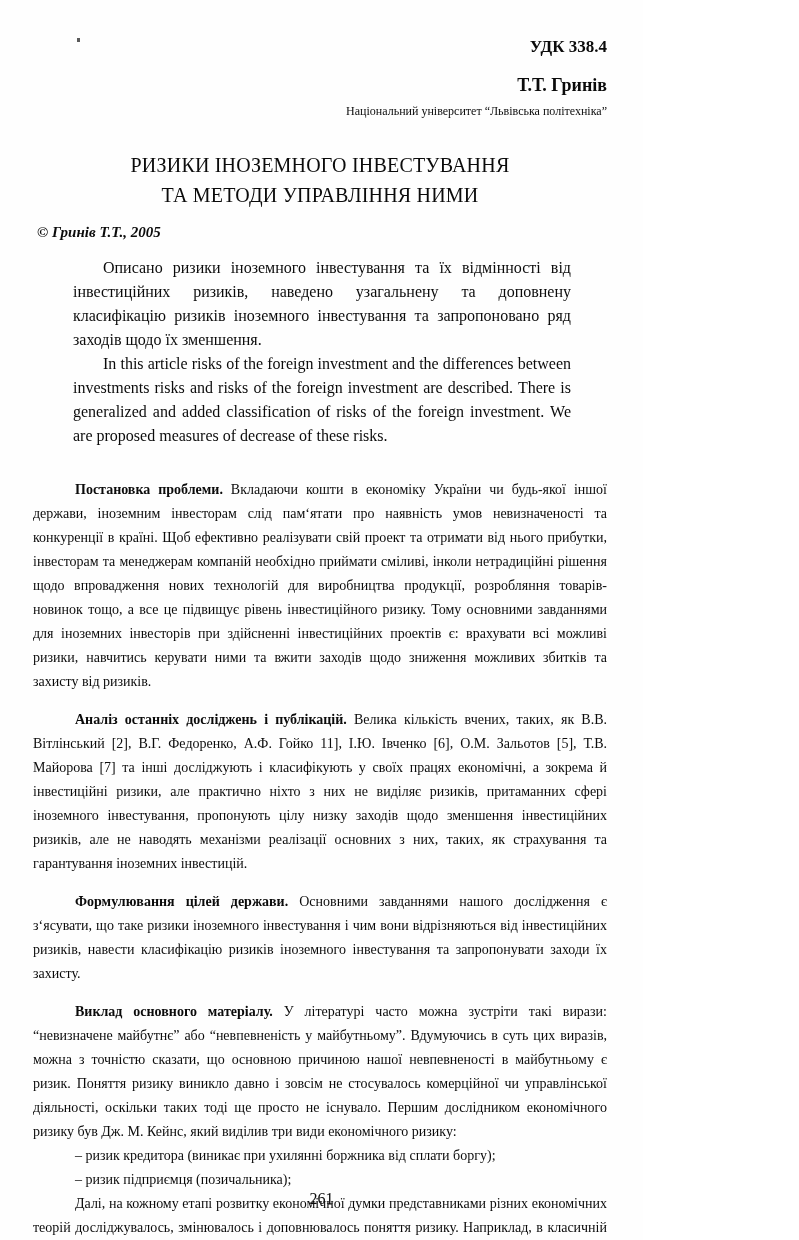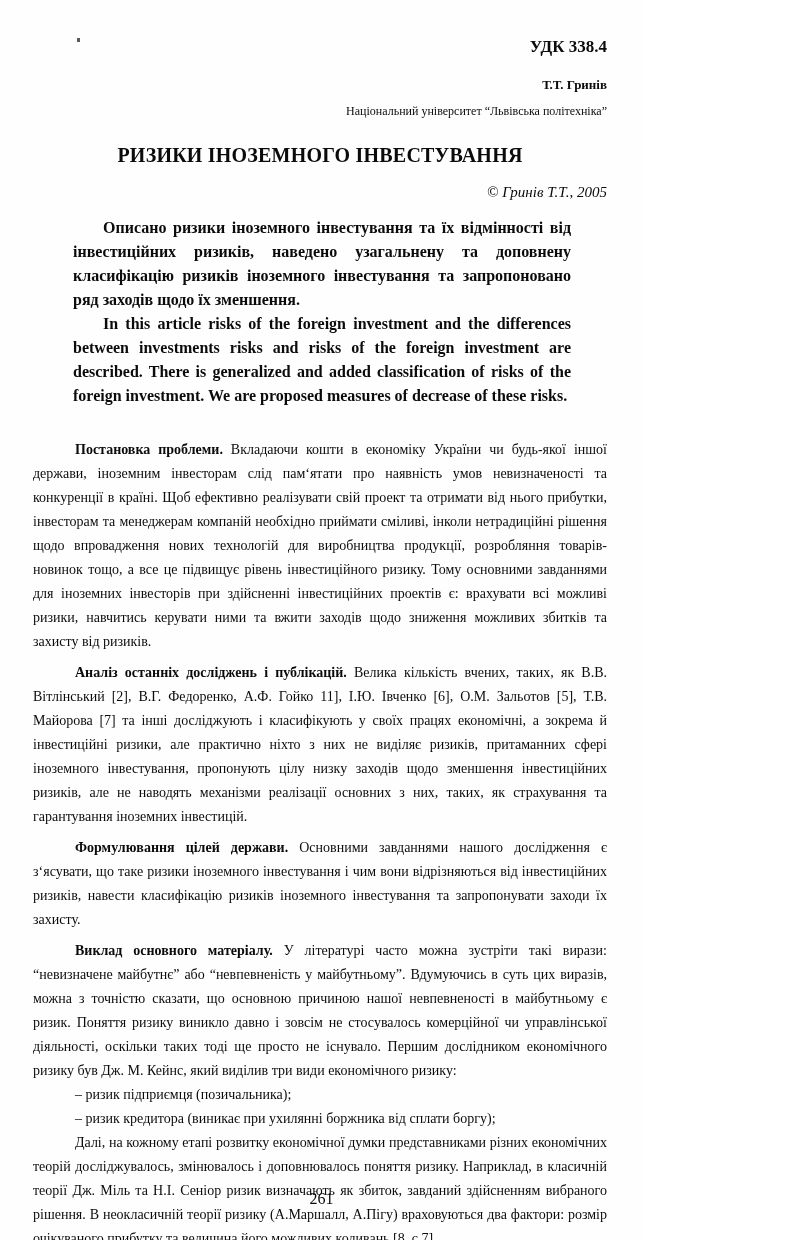--- a/index.html
+++ b/index.html
@@ -16,50 +16,49 @@
     box-sizing: border-box;
     padding: 36px 36px 0 33px;
     background: #fefefe;
   }
   .speck {
     position: absolute; left: 77px; top: 38px;
     width: 3px; height: 4px; background: #5a5a5a;
   }
   .header-block { text-align: right; }
   .udc { font-weight: bold; font-size: 17px; line-height: 22px; margin-bottom: 16px; }
-  .author { font-weight: bold; font-size: 13px; line-height: 22px; margin-bottom: 4px; }
+  .author { font-weight: bold; font-size: 18px; line-height: 22px; margin-bottom: 4px; }
   .affiliation { font-size: 12px; line-height: 22px; }
   .title {
-    text-align: center; font-weight: bold;
+    text-align: center; font-weight: normal;
     font-size: 20px; line-height: 30px;
     letter-spacing: 0.2px;
-    margin: 18px 0 12px 0;
+    margin: 28px 0 12px 0;
   }
   .copyright {
-    font-weight: normal; font-style: italic;
+    font-weight: bold; font-style: italic;
     font-size: 15px; line-height: 20px;
     margin: 2px 0 14px 4px;
-    text-align: right;
   }
   .abstract {
-    font-weight: bold;
+    font-weight: normal;
     font-size: 16px; line-height: 24px;
     text-align: justify;
     text-indent: 30px;
     margin: 0 36px 0 40px;
   }
   .abstract.en { }
   .body-text { margin-top: 30px; }
   .body-text p {
     font-size: 14px; line-height: 24px;
     text-align: justify;
     text-indent: 42px;
     margin: 0;
   }
-  .body-text p.section { margin-top: 7px; }
+  .body-text p.section { margin-top: 14px; }
   .body-text p.list-item { text-align: left; }
   .page-number {
     position: absolute;
     left: 0; right: 0; bottom: 32px;
     text-align: center;
     font-size: 16px;
   }
   b { font-weight: bold; }
 </style>
 </head>
@@ -67,36 +66,36 @@
 
 <div class="page">
   <div class="speck"></div>
 
   <div class="header-block">
     <div class="udc">УДК 338.4</div>
     <div class="author">Т.Т. Гринів</div>
     <div class="affiliation">Національний університет “Львівська політехніка”</div>
   </div>
 
-  <h1 class="title"><span>РИЗИКИ ІНОЗЕМНОГО ІНВЕСТУВАННЯ</span><br></h1>
+  <h1 class="title"><span>РИЗИКИ ІНОЗЕМНОГО ІНВЕСТУВАННЯ</span><br><span>ТА МЕТОДИ УПРАВЛІННЯ НИМИ</span></h1>
 
   <div class="copyright">© Гринів Т.Т., 2005</div>
 
   <p class="abstract uk">Описано ризики іноземного інвестування та їх відмінності від інвестиційних ризиків, наведено узагальнену та доповнену класифікацію ризиків іноземного інвестування та запропоновано ряд заходів щодо їх зменшення.</p>
   <p class="abstract en">In this article risks of the foreign investment and the differences between investments risks and risks of the foreign investment are described. There is generalized and added classification of risks of the foreign investment. We are proposed measures of decrease of these risks.</p>
 
   <div class="body-text">
     <p><b>Постановка проблеми.</b> <span>Вкладаючи кошти в економіку України чи будь-якої іншої держави, іноземним інвесторам слід пам‘ятати про наявність умов невизначеності та конкуренції в країні. Щоб ефективно реалізувати свій проект та отримати від нього прибутки, інвесторам та менеджерам компаній необхідно приймати сміливі, інколи нетрадиційні рішення щодо впровадження нових технологій для виробництва продукції, розробляння товарів-новинок тощо, а все це підвищує рівень інвестиційного ризику. Тому основними завданнями для іноземних інвесторів при здійсненні інвестиційних проектів є: врахувати всі можливі ризики, навчитись керувати ними та вжити заходів щодо зниження можливих збитків та захисту від ризиків.</span></p>
 
     <p class="section"><b>Аналіз останніх досліджень і публікацій.</b> <span>Велика кількість вчених, таких, як В.В. Вітлінський [2], В.Г. Федоренко, А.Ф. Гойко 11], І.Ю. Івченко [6], О.М. Зальотов [5], Т.В. Майорова [7] та інші досліджують і класифікують у своїх працях економічні, а зокрема й інвестиційні ризики, але практично ніхто з них не виділяє ризиків, притаманних сфері іноземного інвестування, пропонують цілу низку заходів щодо зменшення інвестиційних ризиків, але не наводять механізми реалізації основних з них, таких, як страхування та гарантування іноземних інвестицій.</span></p>
 
     <p class="section"><b>Формулювання цілей держави.</b> <span>Основними завданнями нашого дослідження є з‘ясувати, що таке ризики іноземного інвестування і чим вони відрізняються від інвестиційних ризиків, навести класифікацію ризиків іноземного інвестування та запропонувати заходи їх захисту.</span></p>
 
     <p class="section"><b>Виклад основного матеріалу.</b> <span>У літературі часто можна зустріти такі вирази: “невизначене майбутнє” або “невпевненість у майбутньому”. Вдумуючись в суть цих виразів, можна з точністю сказати, що основною причиною нашої невпевненості в майбутньому є ризик. Поняття ризику виникло давно і зовсім не стосувалось комерційної чи управлінської діяльності, оскільки таких тоді ще просто не існувало. Першим дослідником економічного ризику був Дж. М. Кейнс, який виділив три види економічного ризику:</span></p>
 
+    <p class="list-item">– ризик кредитора (виникає при ухилянні боржника від сплати боргу);</p>
     <p class="list-item">– ризик підприємця (позичальника);</p>
-    <p class="list-item">– ризик кредитора (виникає при ухилянні боржника від сплати боргу);</p>
 
     <p>Далі, на кожному етапі розвитку економічної думки представниками різних економічних теорій досліджувалось, змінювалось і доповнювалось поняття ризику. Наприклад, в класичній теорії Дж. Міль та Н.І. Сеніор ризик визначають як збиток, завданий здійсненням вибраного рішення. В неокласичній теорії ризику (А.Маршалл, А.Пігу) враховуються два фактори: розмір очікуваного прибутку та величина його можливих коливань [8, с.7].</p>
   </div>
 
   <div class="page-number">261</div>
 </div>
 
 </body></html>

